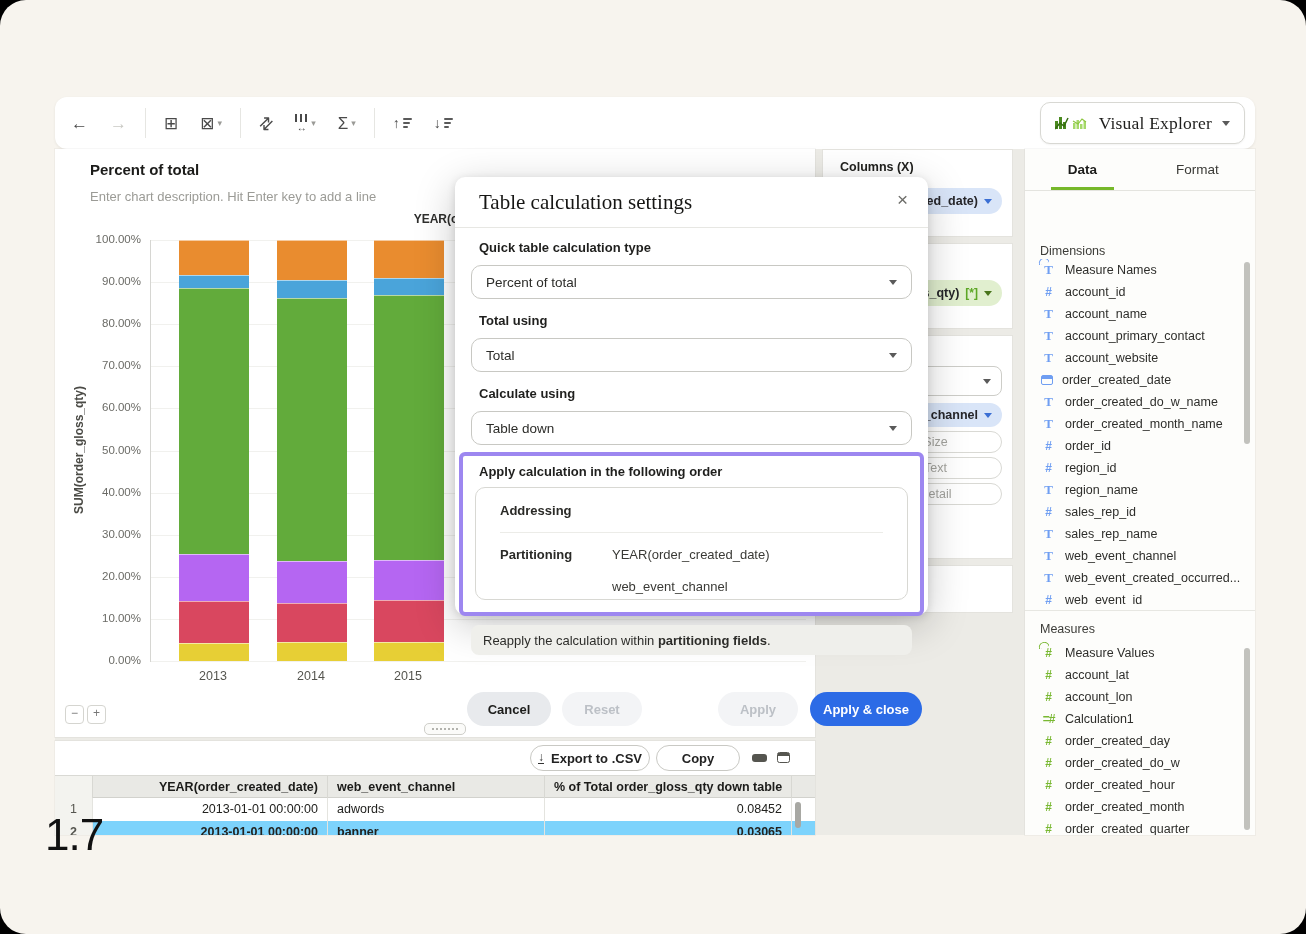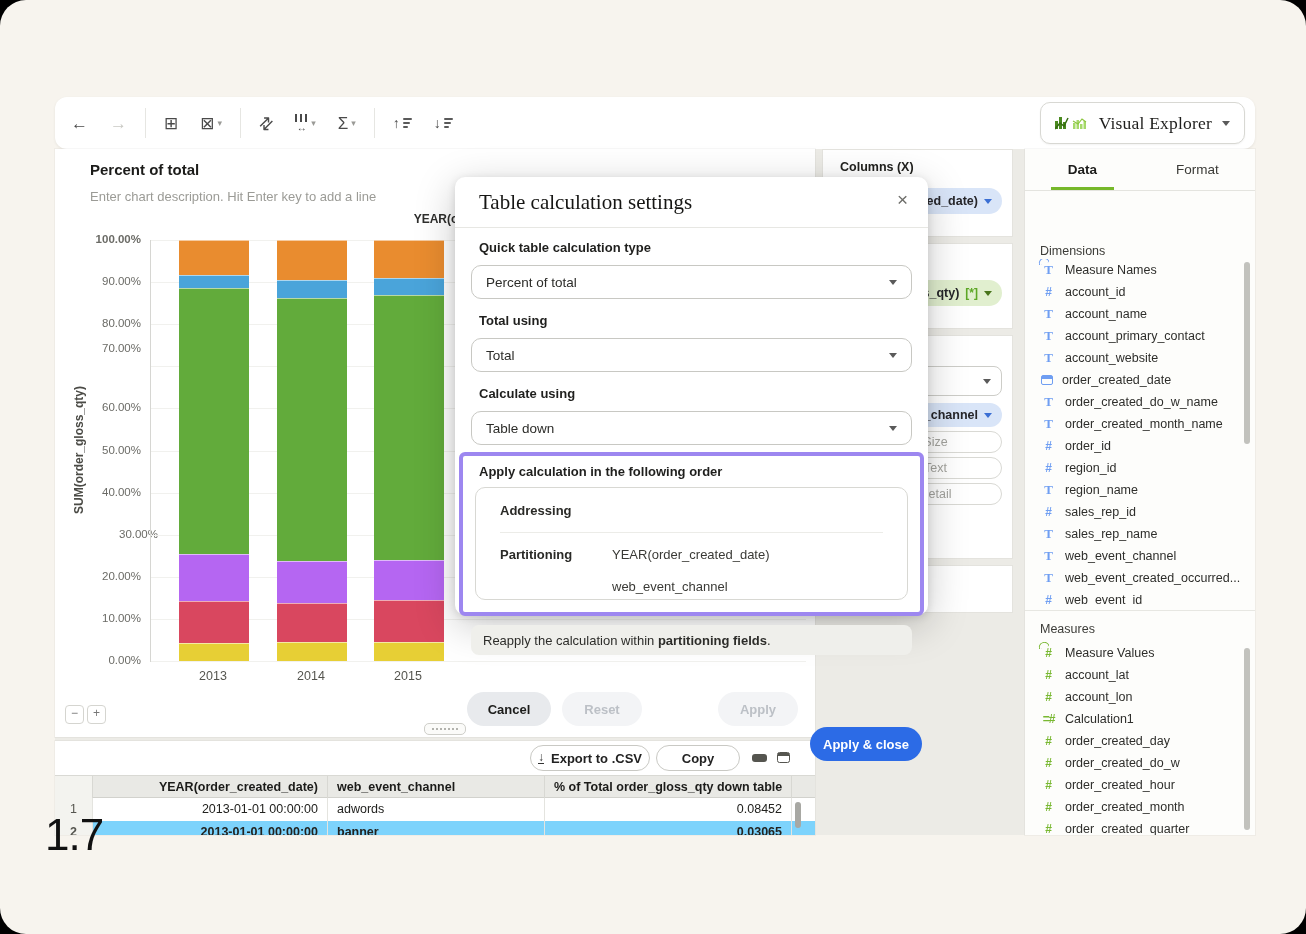--- a/index.html
+++ b/index.html
@@ -115,21 +115,21 @@
   .ob-value{position:absolute;left:136px;font-size:13px;color:#3a3a36;}
   .ob-div{position:absolute;left:24px;right:24px;top:44px;border-top:1px solid #ececе8;border-top:1px solid #ececе8;border-top:1px solid #ecece8;}
   .info-box{position:absolute;left:16px;top:448px;width:441px;height:30px;background:#efefeb;border-radius:8px;
     display:flex;align-items:center;padding:0 12px;box-sizing:border-box;font-size:13px;color:#2d2d2a;}
   .m-btn{position:absolute;top:515px;height:34px;border-radius:17px;border:none;display:flex;align-items:center;justify-content:center;
     font-size:13px;font-weight:bold;cursor:pointer;box-sizing:border-box;font-family:"Liberation Sans",sans-serif;}
   .m-btn.cancel{left:12px;width:84px;background:#e8eaed;color:#1c1c1a;}
   .m-btn.ghost{background:#f3f4f6;color:#bcc0c6;cursor:default;}
   .m-btn.reset{left:107px;width:80px;}
   .m-btn.apply{left:263px;width:80px;}
-  .m-btn.primary{left:355px;width:112px;background:#2c6be6;color:#fff;margin-top:35px;}
+  .m-btn.primary{left:355px;width:112px;background:#2c6be6;color:#fff;}
   .version{position:absolute;left:45px;top:810px;font-size:44px;font-weight:normal;color:#111;letter-spacing:-1px;}
 </style>
 </head>
 <body>
 
 <div class="screen">
 
   <div class="toolbar">
     <span class="tb-ico ml6">←</span>
     <span class="tb-ico disabled ml22">→</span>
@@ -184,28 +184,28 @@
 
   <div class="card" style="left:55px;top:149px;width:760px;height:588px;">
     <div class="chart-title">Percent of total</div>
     <div class="chart-desc">Enter chart description. Hit Enter key to add a line</div>
     <div class="x-title">YEAR(order_created_date)</div>
     <div class="ytitle">SUM(order_gloss_qty)</div>
     <div id="yticks">
         <div class="ytick" style="top: 505px;">0.00%</div>
         <div class="ytick" style="top: 462.9px;">10.00%</div>
         <div class="ytick" style="top: 420.8px;">20.00%</div>
-        <div class="ytick" style="top: 378.7px; padding-left: 17px;">30.00%</div>
+        <div class="ytick" style="top: 378.7px;">30.00%</div>
         <div class="ytick" style="top: 336.6px;">40.00%</div>
         <div class="ytick" style="top: 294.5px;">50.00%</div>
         <div class="ytick" style="top: 252.4px;">60.00%</div>
-        <div class="ytick" style="top: 193px;">70.00%</div>
+        <div class="ytick" style="top: 210px;">70.00%</div>
         <div class="ytick" style="top: 168.2px;">80.00%</div>
         <div class="ytick" style="top: 126.1px;">90.00%</div>
-        <div class="ytick" style="top: 84px; font-weight: bold;">100.00%</div>
+        <div class="ytick" style="top: 84px;">100.00%</div>
       </div>
     <div class="plot" id="plot">
         <div class="gridline" style="top: 421px;"></div>
         <div class="gridline" style="top: 378.9px;"></div>
         <div class="gridline" style="top: 336.8px;"></div>
         <div class="gridline" style="top: 294.7px;"></div>
         <div class="gridline" style="top: 252.6px;"></div>
         <div class="gridline" style="top: 210.5px;"></div>
         <div class="gridline" style="top: 168.4px;"></div>
         <div class="gridline" style="top: 126.3px;"></div>

